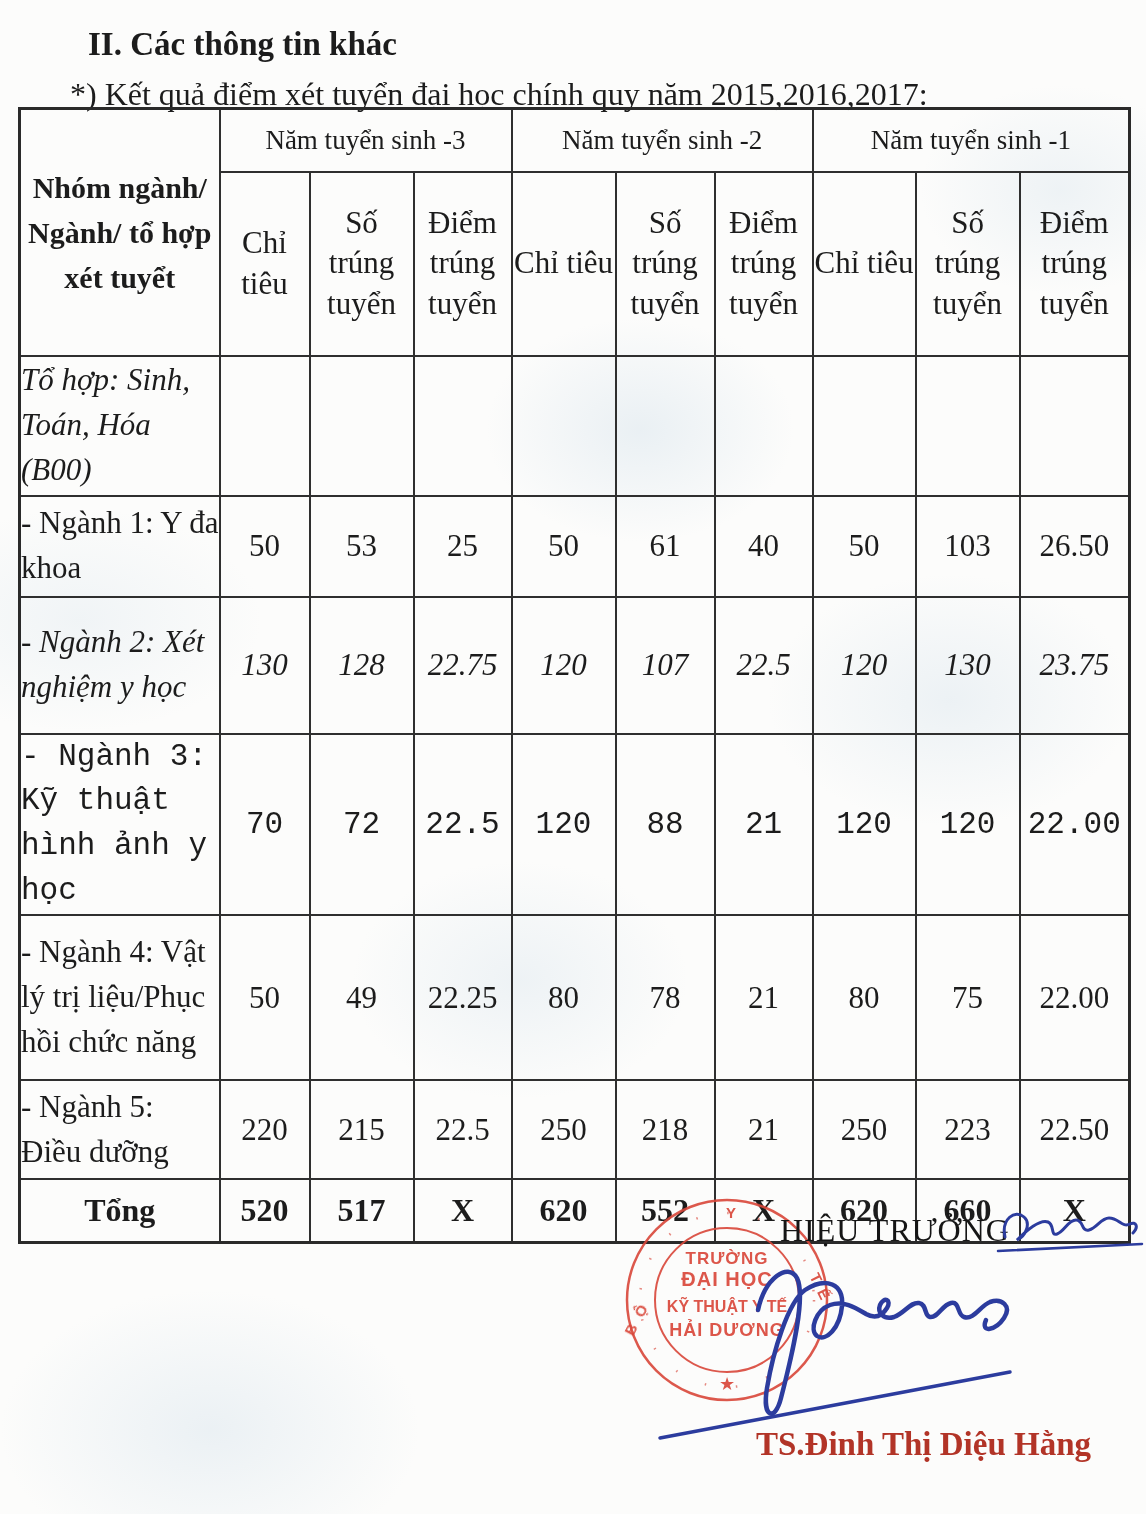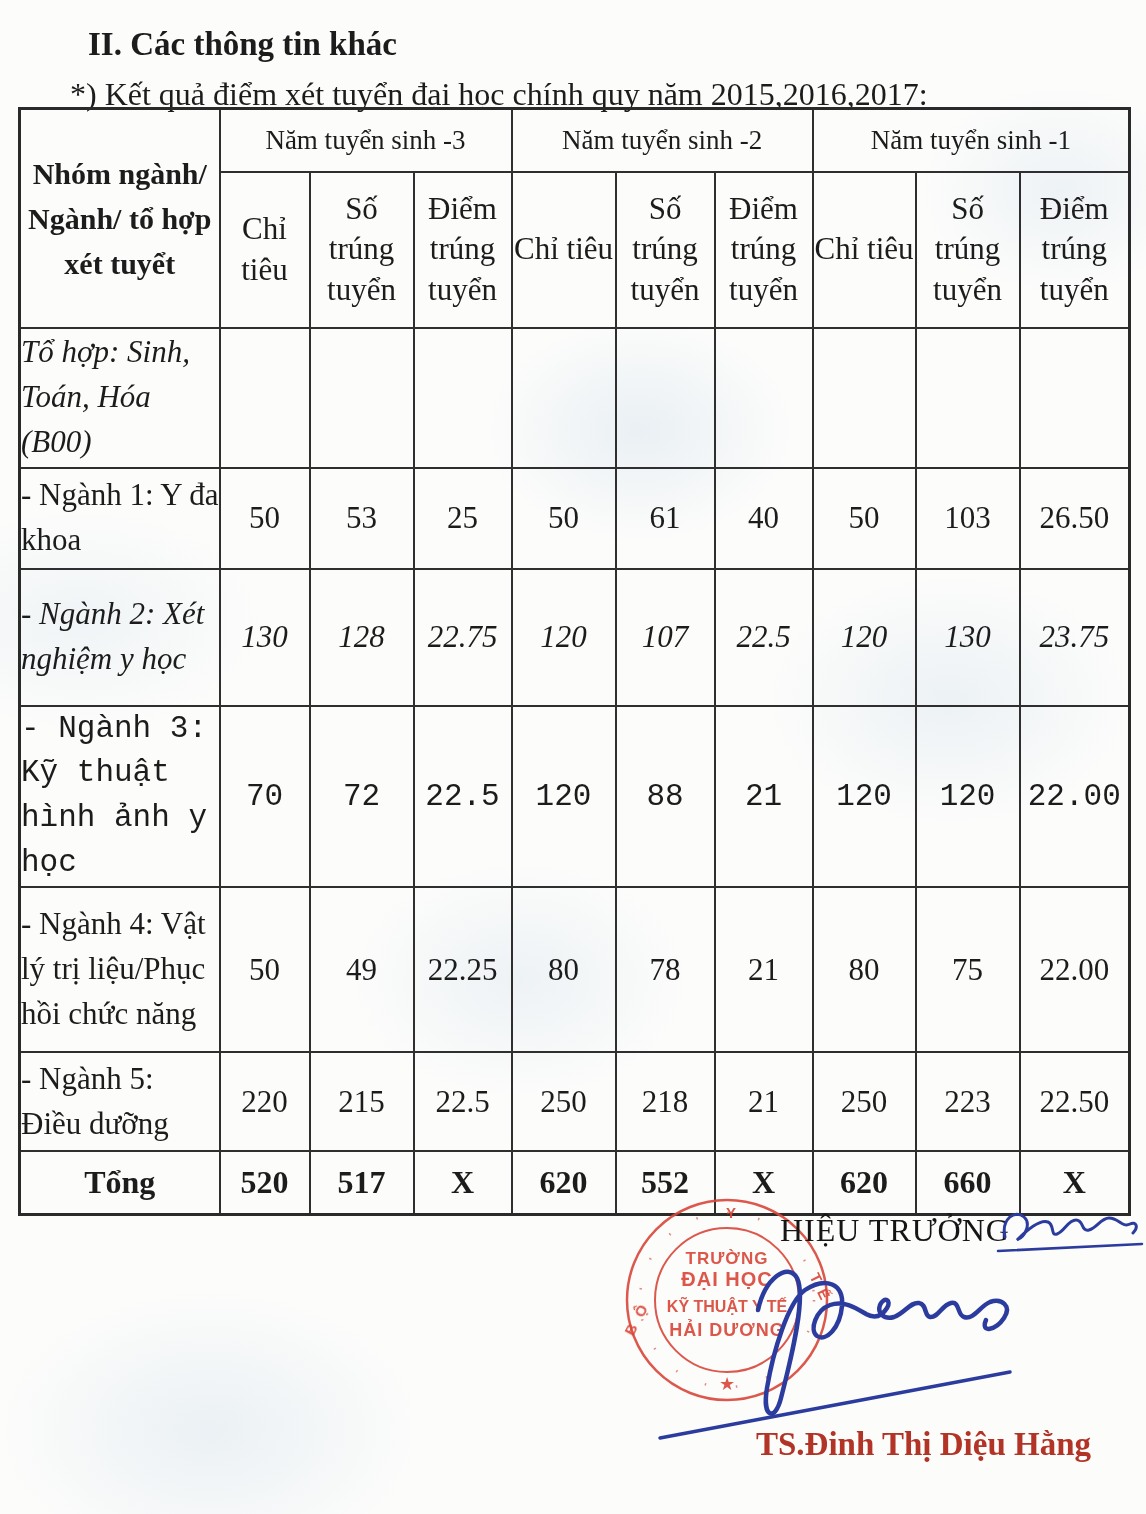--- a/index.html
+++ b/index.html
@@ -31,21 +31,21 @@
     position:absolute;left:18px;top:107px;width:1110px;
     border-collapse:collapse;table-layout:fixed;
     border:3px solid #2a2a2a;
   }
   table.results th, table.results td{
     border:2px solid #2f2f2f;
     vertical-align:middle;
     padding:0;
   }
   thead tr.grp{height:63px;}
-  thead tr.sub{height:156px;}
+  thead tr.sub{height:184px;}
   th.corner{
     font-size:30px;font-weight:bold;line-height:1.5;
     padding:0 8px;text-align:center;
   }
   th.year{
     font-size:27px;font-weight:normal;text-align:center;white-space:nowrap;
   }
   th.subh{
     font-size:31px;font-weight:normal;line-height:1.3;text-align:center;
     padding:0 4px;

